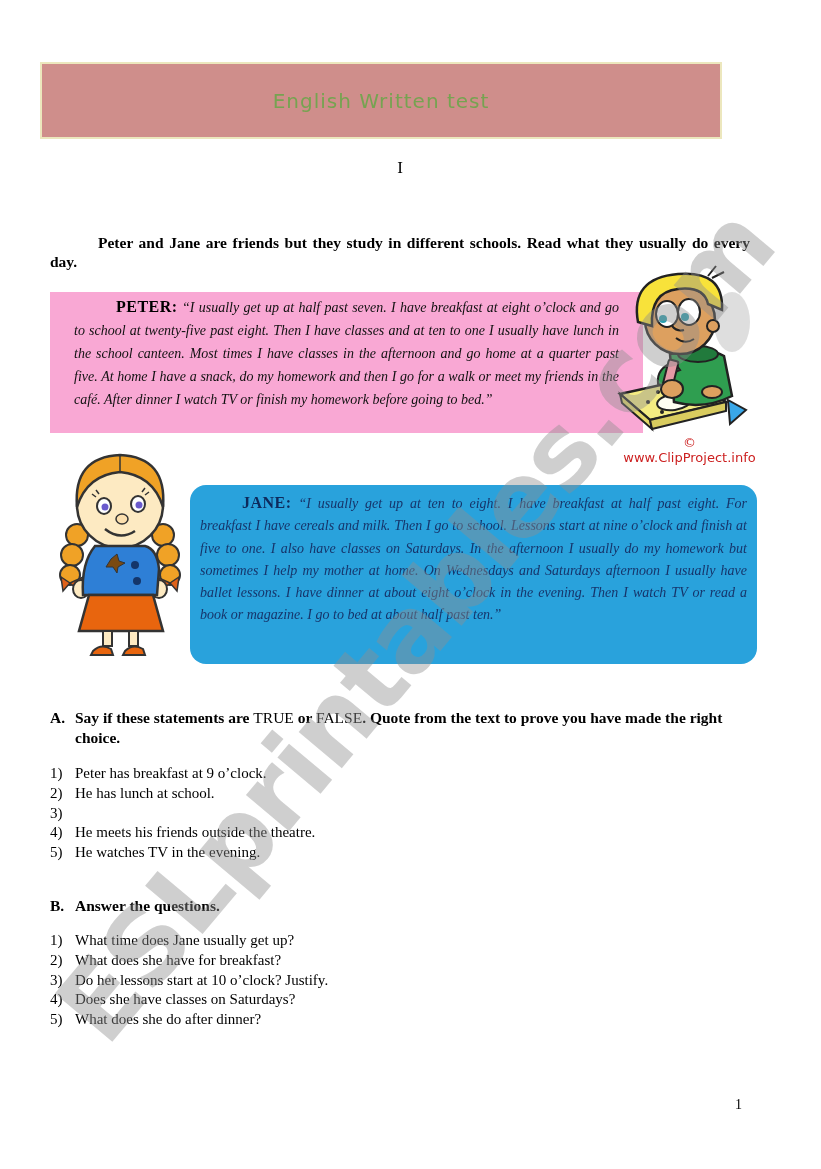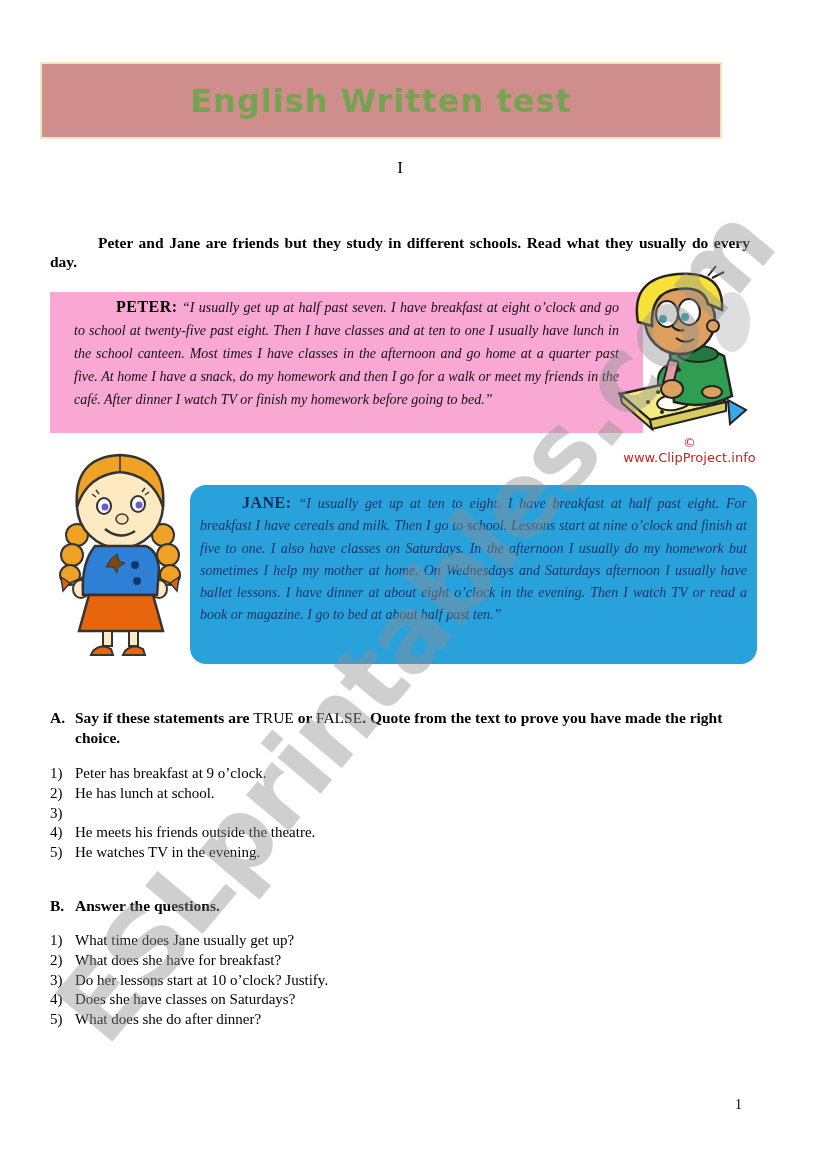--- a/index.html
+++ b/index.html
@@ -13,21 +13,21 @@
   }
   
   .banner{
     position:absolute;left:40px;top:62px;width:678px;height:73px;
     background:#cf8e8b;
     border:2px solid #ece7bd;
     display:flex;align-items:center;justify-content:center;
   }
   .banner-title{
     font-family:"DejaVu Sans", sans-serif;
-    font-weight:bold;font-size:32px;color:#76a351;
+    font-weight:normal;font-size:20px;color:#76a351;
     letter-spacing:1px;
   }
   .numeral{
     position:absolute;left:50px;top:158px;width:700px;
     text-align:center;font-size:17px;
   }
   .instruction{
     position:absolute;left:50px;top:197px;width:700px;
     font-weight:bold;font-size:15.5px;
   }

